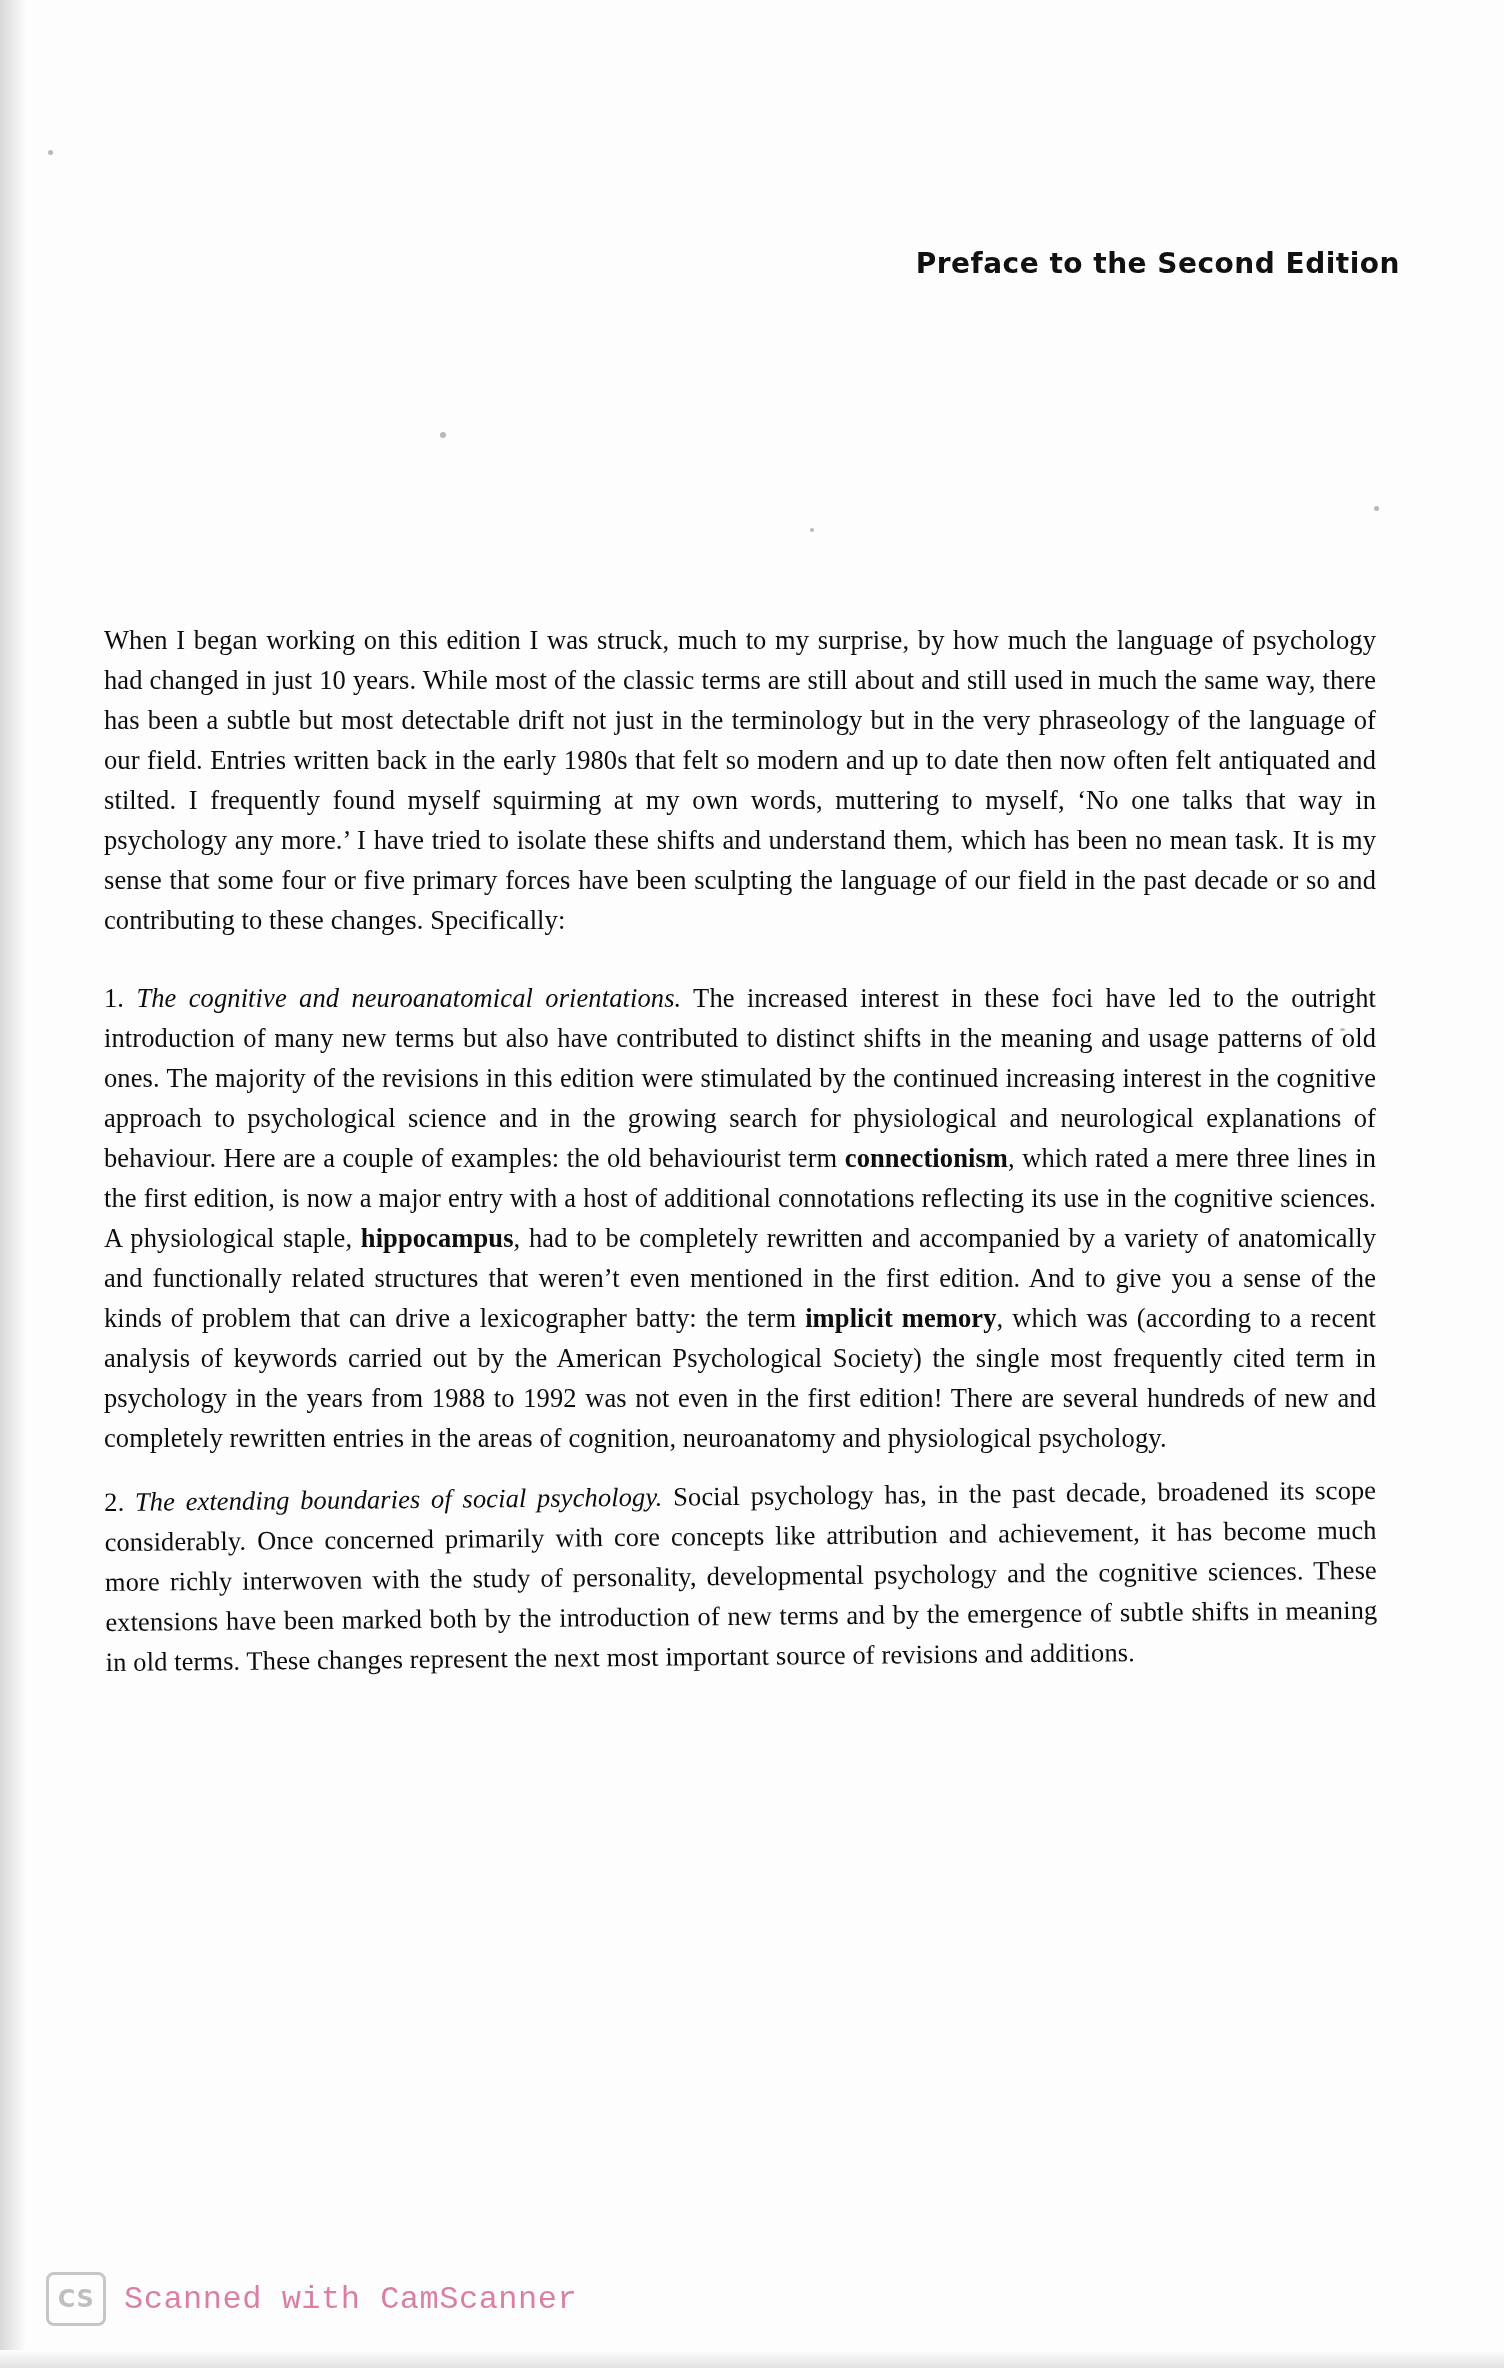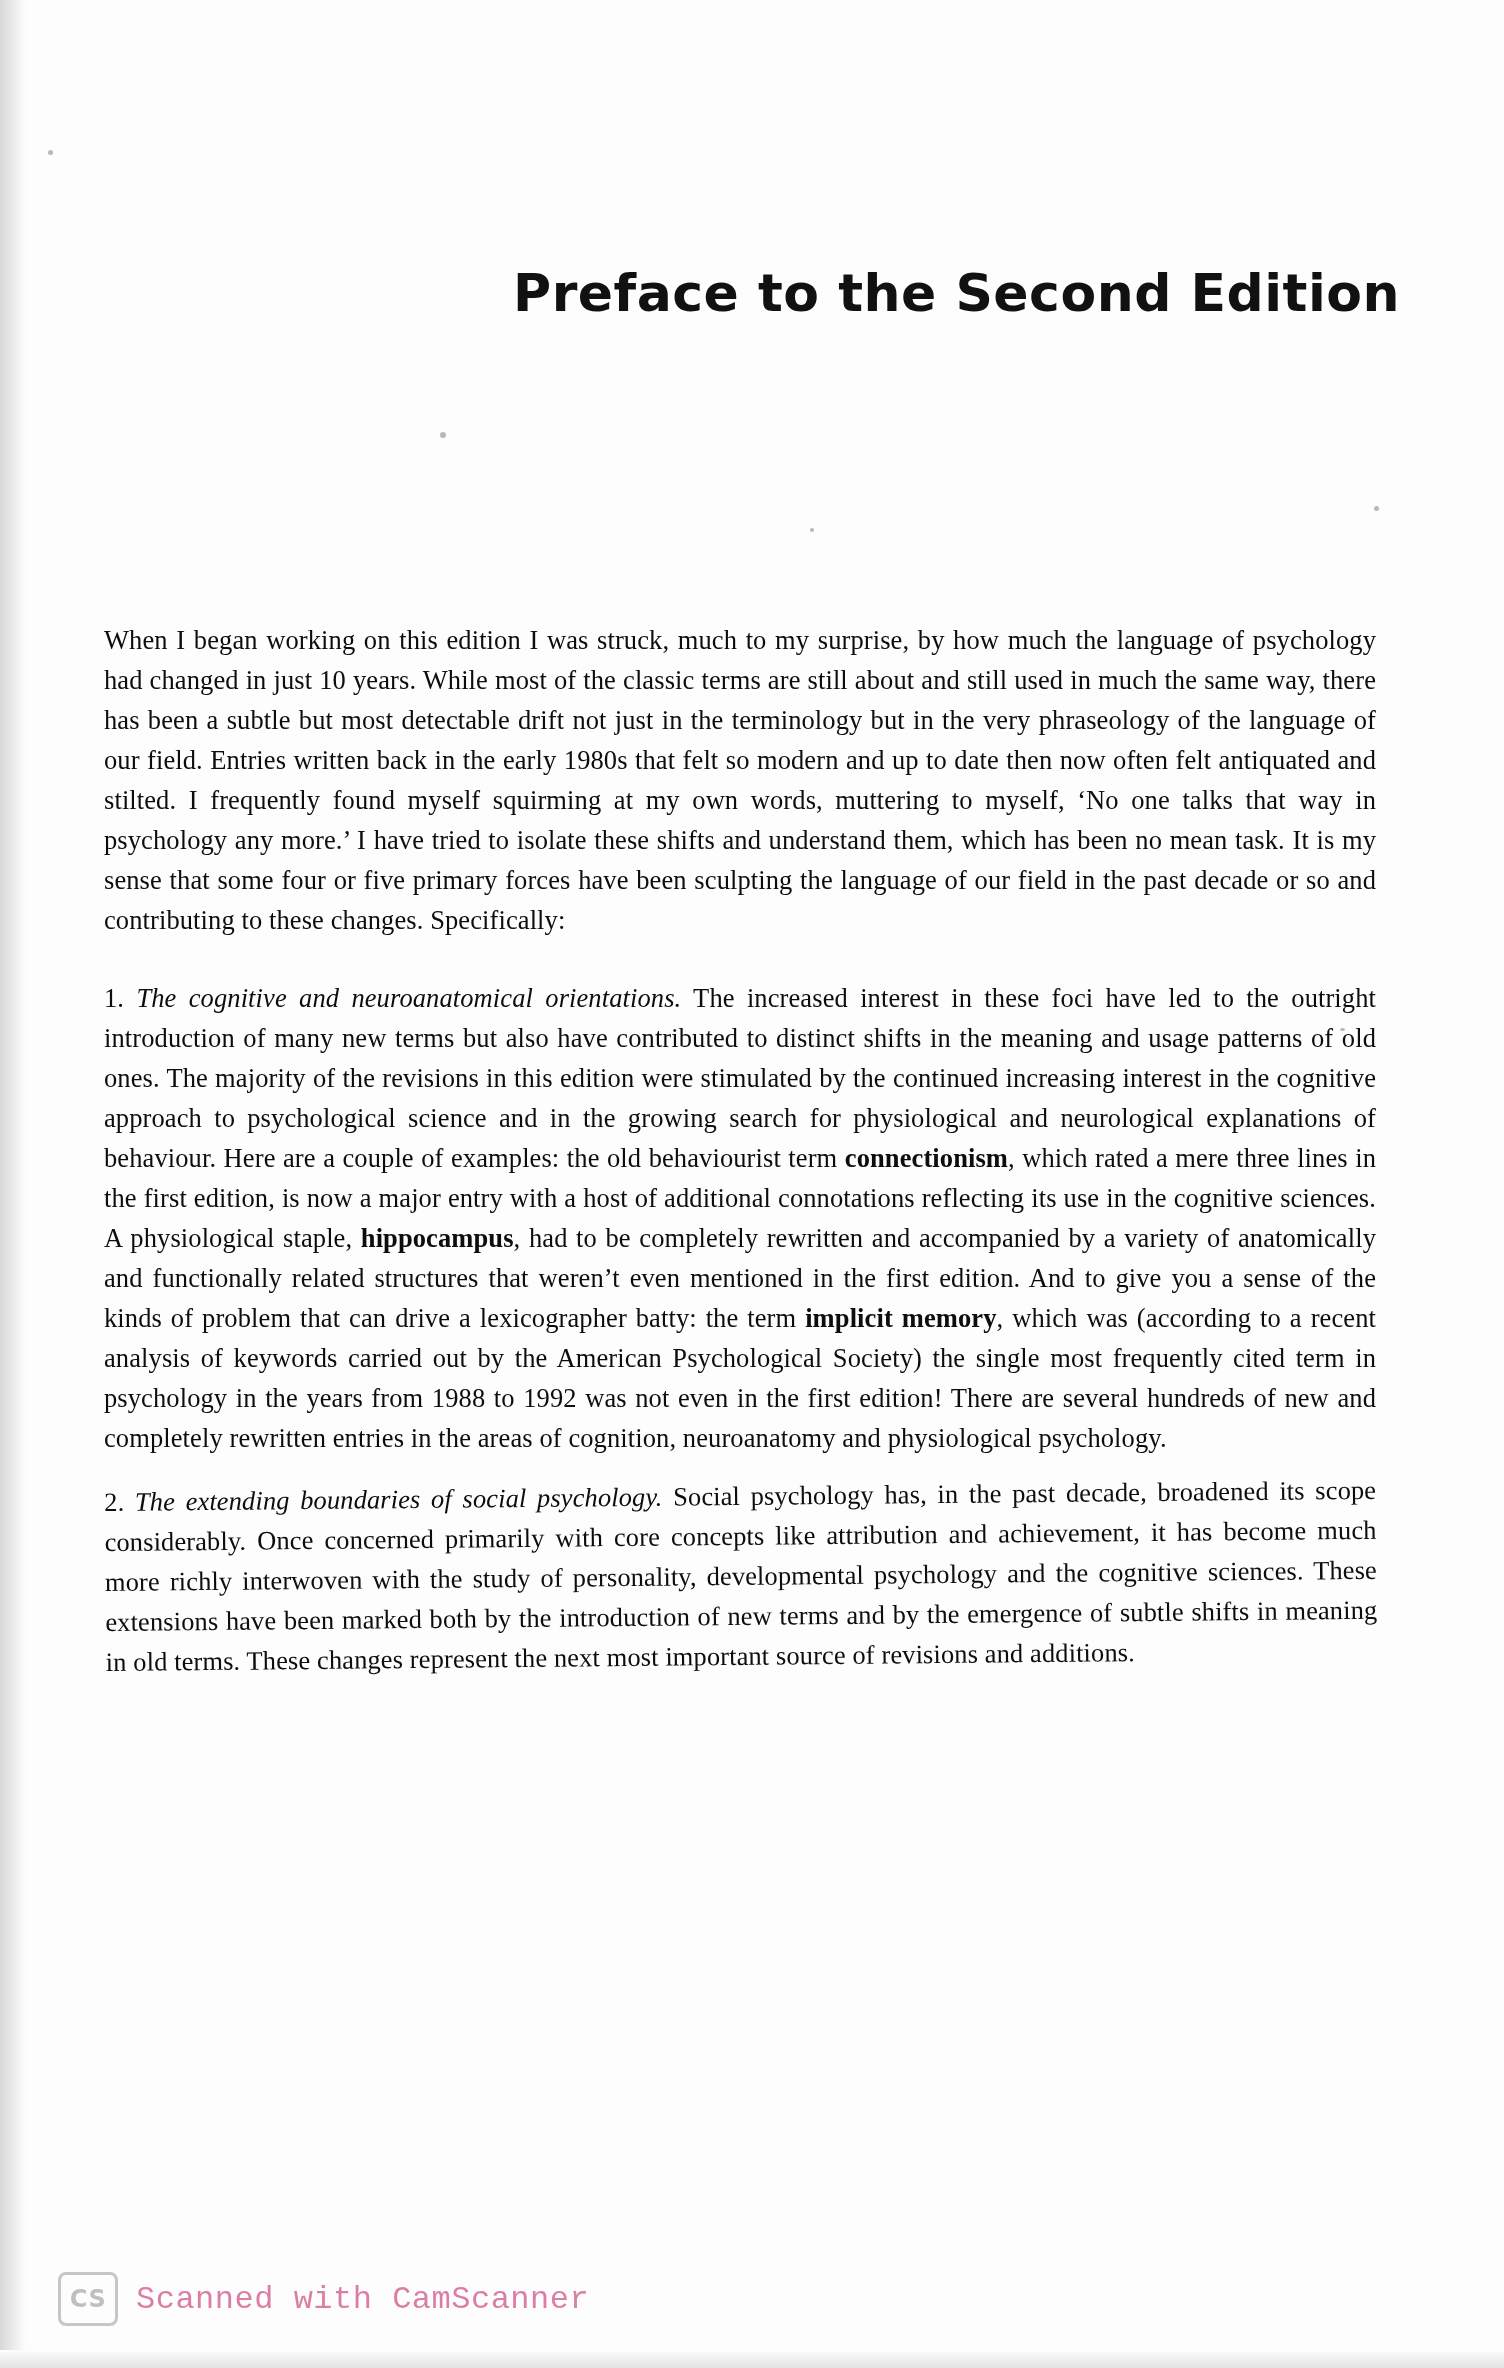--- a/index.html
+++ b/index.html
@@ -37,21 +37,21 @@
     background: linear-gradient(to top, #e2e2e2, #fdfdfd);
     pointer-events: none;
   }
 
   .title {
     position: absolute;
     top: 228px;
     right: 104px;
     font-family: "DejaVu Sans", sans-serif;
     font-weight: bold;
-    font-size: 52px;
+    font-size: 28px;
     letter-spacing: 0.5px;
     color: #111;
     text-align: right;
     white-space: nowrap;
   }
 
   .content {
     position: absolute;
     left: 104px;
     top: 620px;
@@ -89,21 +89,20 @@
   }
 
   .watermark {
     position: absolute;
     left: 46px;
     bottom: 42px;
     display: flex;
     align-items: center;
     gap: 18px;
     opacity: 0.55;
-    margin-left: 12px;
   }
   .cs-badge {
     width: 54px;
     height: 48px;
     border: 3px solid #9a9a9a;
     border-radius: 8px;
     color: #8e8e8e;
     font-family: "DejaVu Sans", sans-serif;
     font-weight: bold;
     font-size: 24px;

